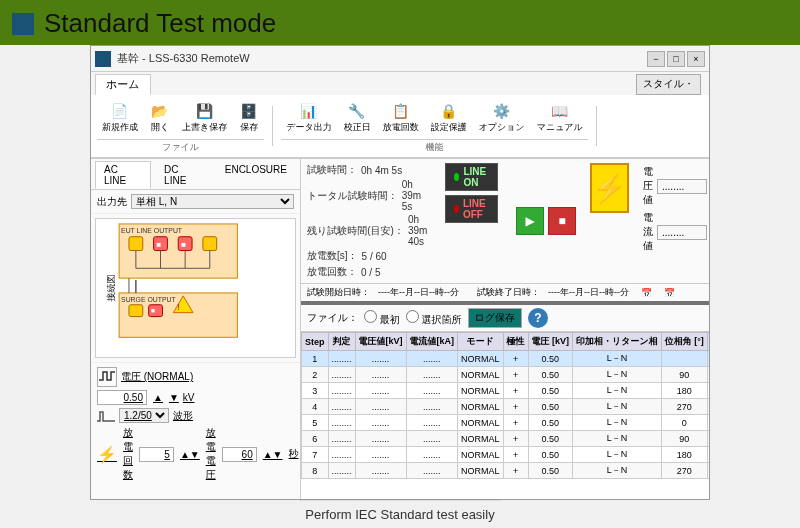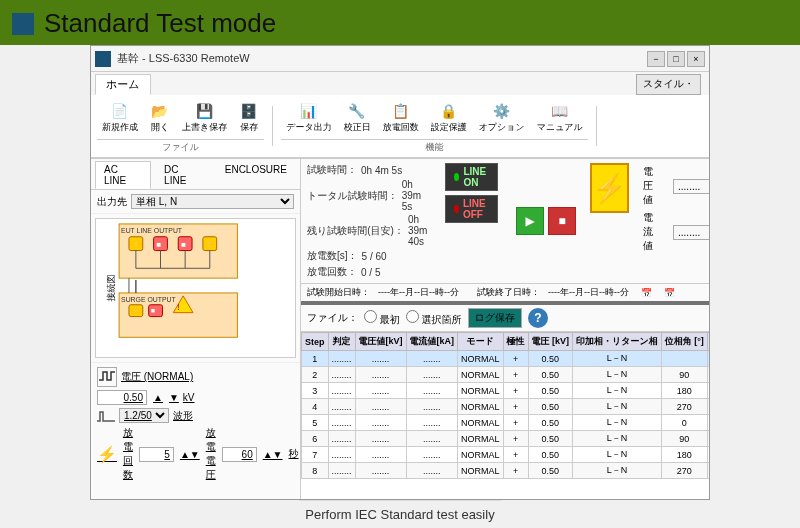--- a/index.html
+++ b/index.html
@@ -423,21 +423,21 @@
       display: flex;
       align-items: center;
       justify-content: center;
       font-size: 24px;
       margin-left: 4px;
     }
 
     .kv-area {
       display: flex;
       align-items: center;
-      gap: 20px;
+      gap: 4px;
       font-size: 10px;
       margin-top: 2px;
     }
     .kv-value {
       border: 1px solid #aaa;
       padding: 1px 4px;
       width: 50px;
       font-size: 10px;
       background: #f8f8f8;
     }

